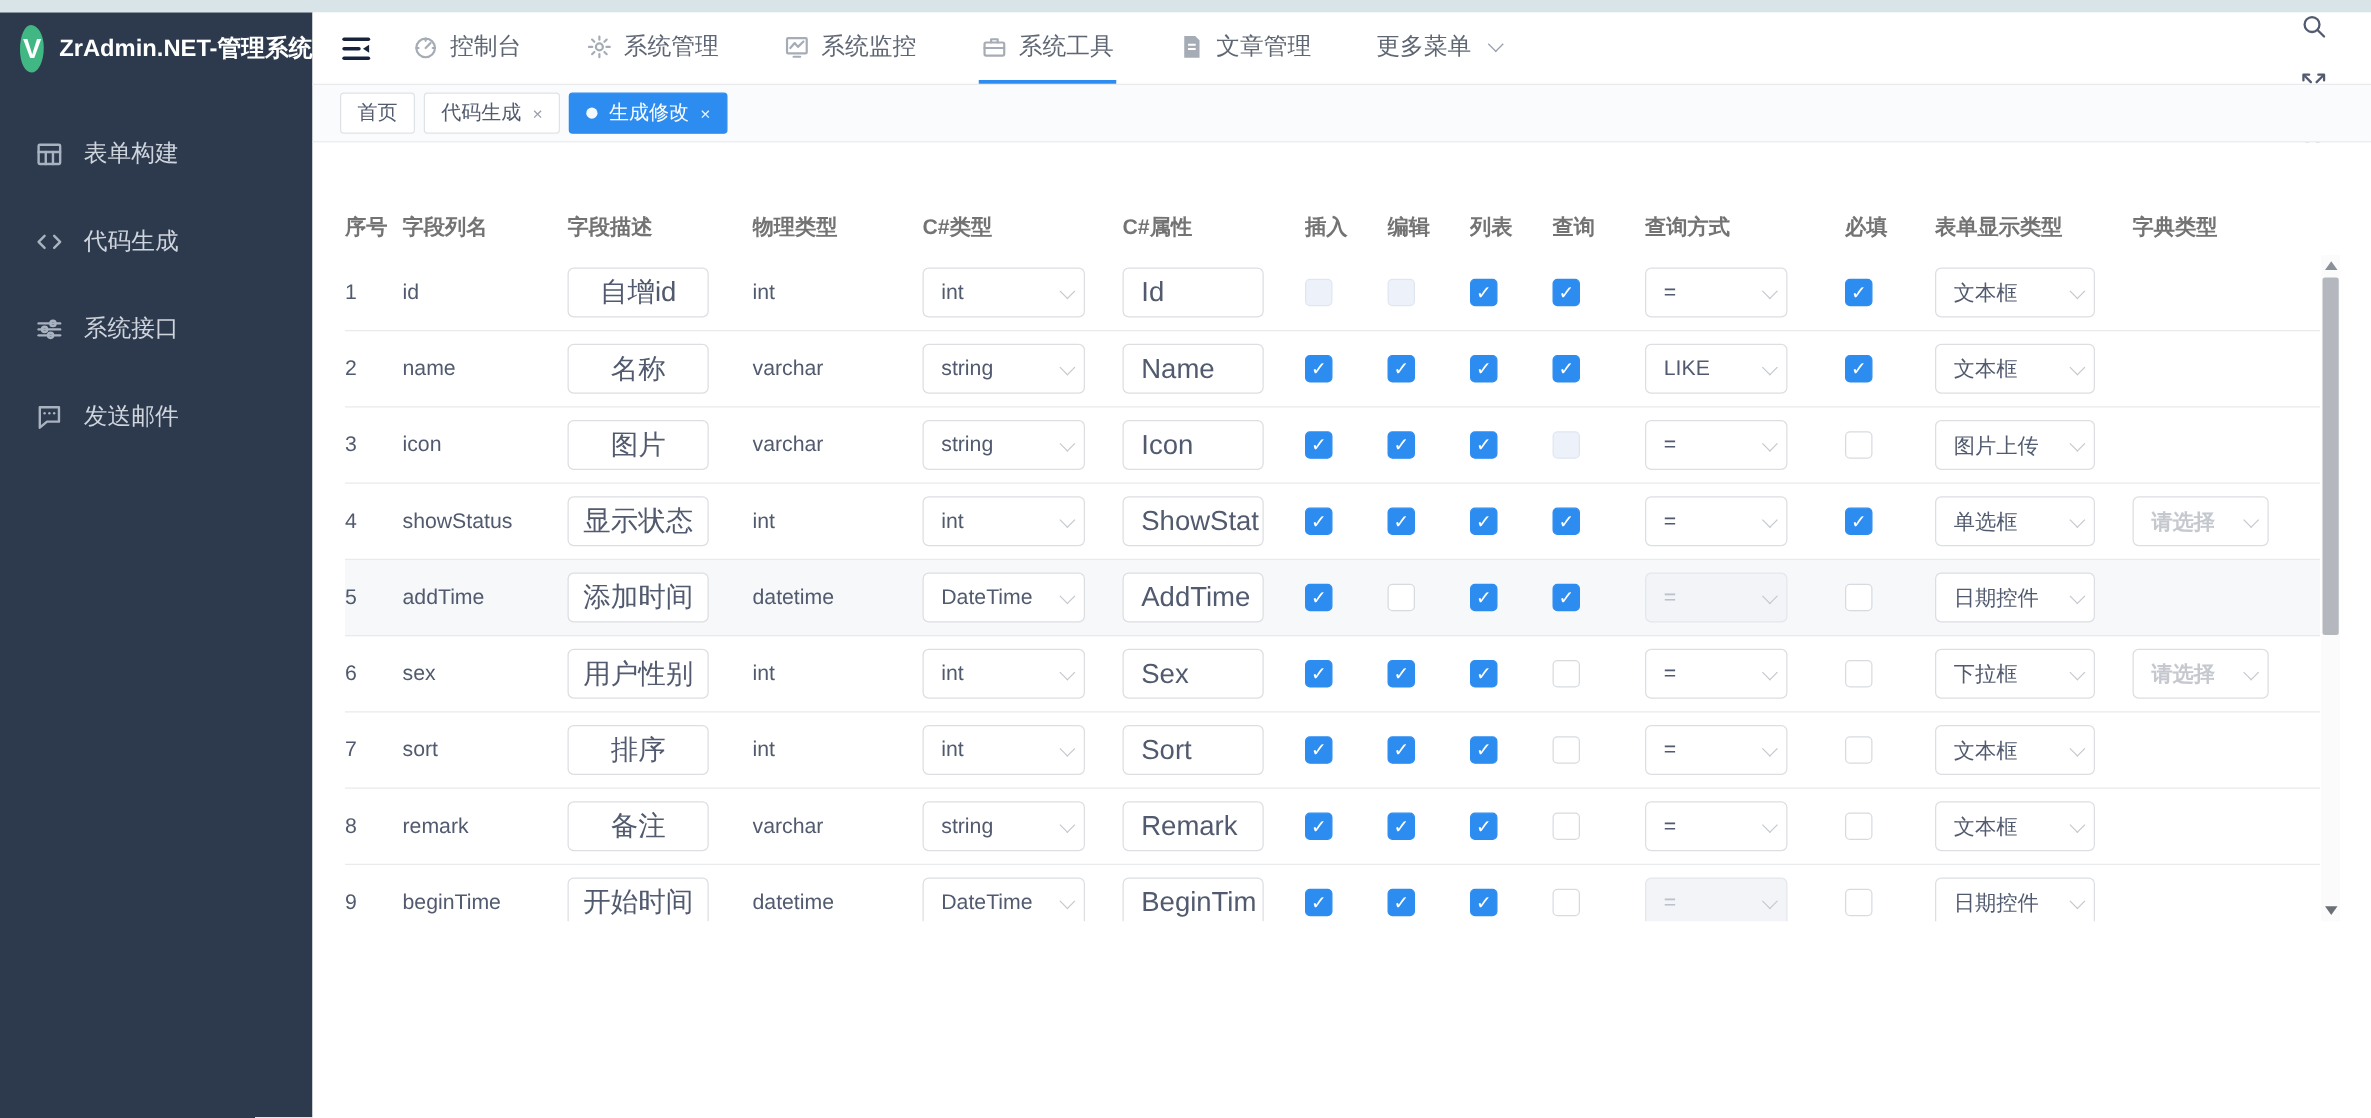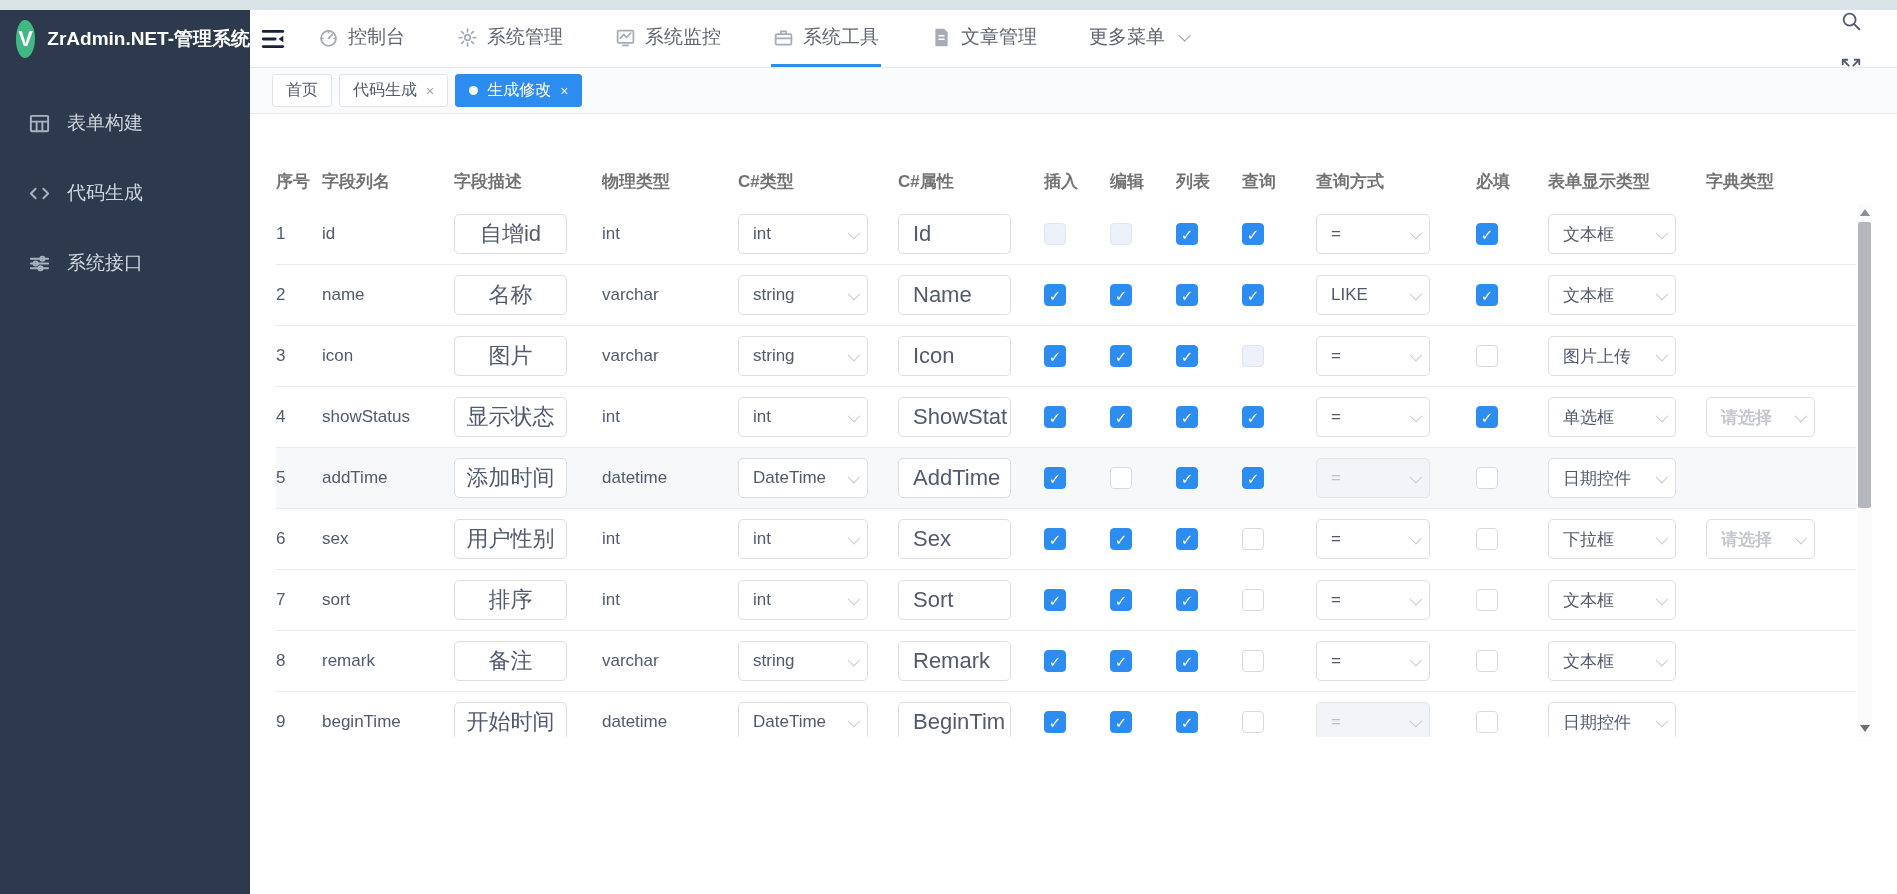--- a/index.html
+++ b/index.html
@@ -19,21 +19,21 @@
     border-radius:46% 54% 52% 48% / 52% 48% 52% 48%; }
   .logo-title { color:#fff; font-size:19px; font-weight:bold; white-space:nowrap; }
   .side-menu { padding-top:20px; }
   .side-item { height:70px; display:flex; align-items:center; padding-left:28px; gap:16px; cursor:pointer; font-size:19px; color:#cfd5dd; }
   .side-item .icn { width:23px; height:23px; color:#a9b3c0; }
 
   
   .main { flex:1; display:flex; flex-direction:column; min-width:0; }
 
   
-  .header { height:58px; background:#fff; border-bottom:1px solid #e8eaec; display:flex; align-items:stretch; padding:0 26px 0 10px; }
+  .header { height:58px; background:#fff; border-bottom:1px solid #e8eaec; display:flex; align-items:stretch; padding:0 26px 0 22px; }
   .burger { width:30px; display:flex; align-items:center; margin-right:26px; color:#17233d; cursor:pointer; }
   .burger .icn { width:26px; height:26px; }
   .nav { display:flex; align-items:stretch; gap:48px; }
   .nav-item { display:flex; align-items:center; gap:9px; font-size:19px; color:#5f6673; cursor:pointer; border-bottom:3px solid transparent; padding:0 2px; }
   .nav-item .icn { width:21px; height:21px; color:#a6acb5; }
   .nav-item.active { border-bottom-color:#2d8cf0; }
   .chev-down { width:9px; height:9px; border-right:1.8px solid #9aa0a8; border-bottom:1.8px solid #9aa0a8; transform:rotate(45deg) translateY(-3px); margin-left:4px; }
   .hright { margin-left:auto; display:flex; align-items:center; gap:25px; color:#515a6e;flex-direction:column; }
   .hicon { width:22px; height:22px; color:#515a6e; cursor:pointer; }
   .hicon svg { width:100%; height:100%; }
@@ -137,20 +137,31 @@
               <svg viewBox="0 0 24 24" fill="none" stroke="currentColor" stroke-width="2" stroke-linecap="round" stroke-linejoin="round">
                 <line x1="3" y1="7" x2="21" y2="7"></line>
                 <circle cx="15" cy="7" r="2.2"></circle>
                 <line x1="3" y1="12" x2="21" y2="12"></line>
                 <circle cx="8" cy="12" r="2.2"></circle>
                 <line x1="3" y1="17" x2="21" y2="17"></line>
                 <circle cx="13" cy="17" r="2.2"></circle>
               </svg>
             </span>
             <span>系统接口</span>
+          </div>
+          <div class="side-item">
+            <span class="icn ">
+              <svg viewBox="0 0 24 24" fill="none" stroke="currentColor" stroke-width="2" stroke-linecap="round" stroke-linejoin="round">
+                <path d="M4 4h16v12H10l-6 5z"></path>
+                <line x1="8" y1="9" x2="8.01" y2="9"></line>
+                <line x1="12" y1="9" x2="12.01" y2="9"></line>
+                <line x1="16" y1="9" x2="16.01" y2="9"></line>
+              </svg>
+            </span>
+            <span>发送邮件</span>
           </div>
         </nav>
     </aside>
 
     <div class="main">
       <header class="header">
         <span class="burger">
             <span class="icn ">
               <svg viewBox="0 0 24 24" stroke="currentColor" stroke-width="2.6" stroke-linecap="round" fill="none">
                 <line x1="3" y1="5" x2="21" y2="5"></line>

